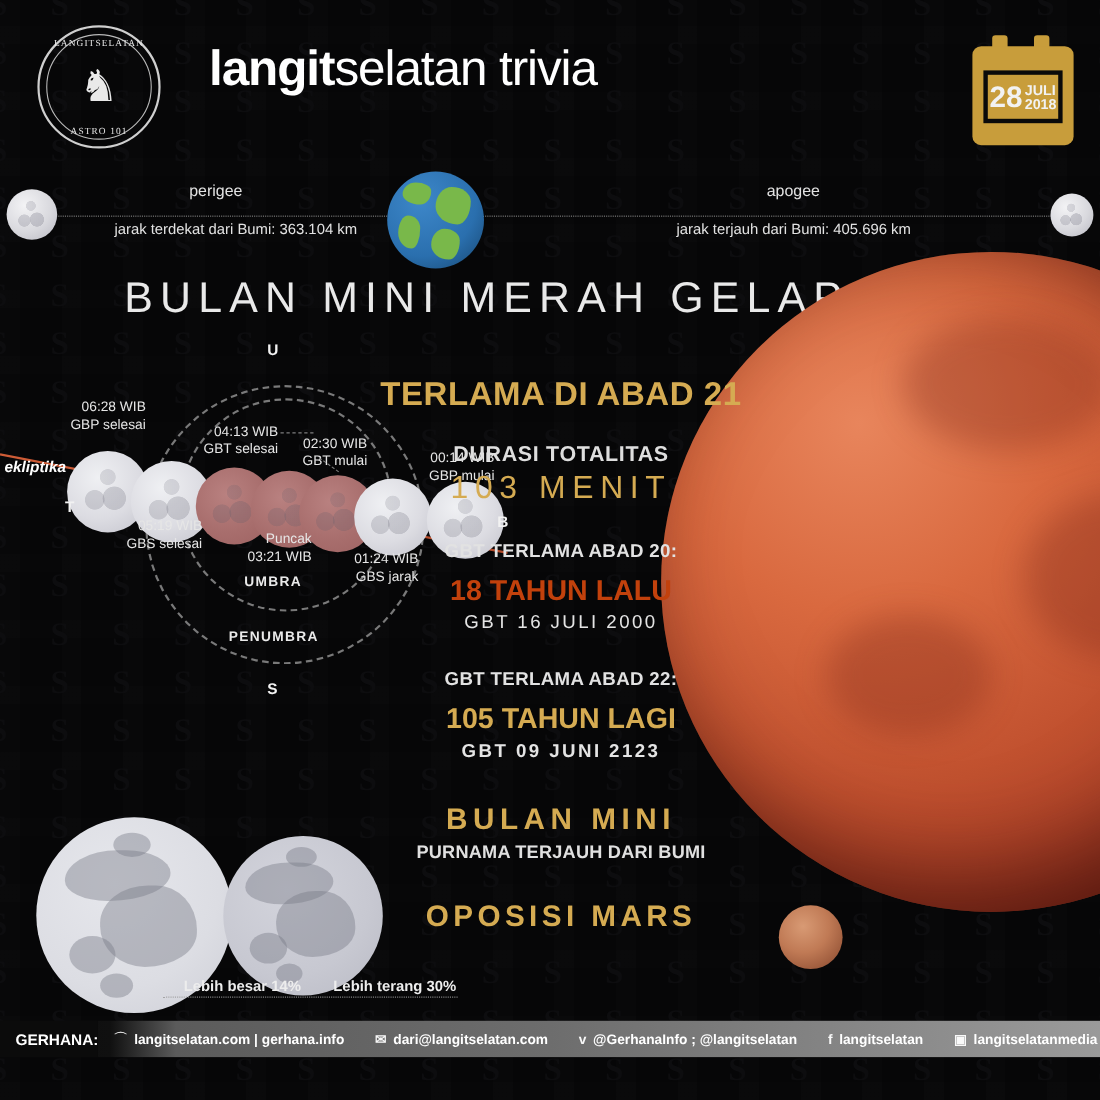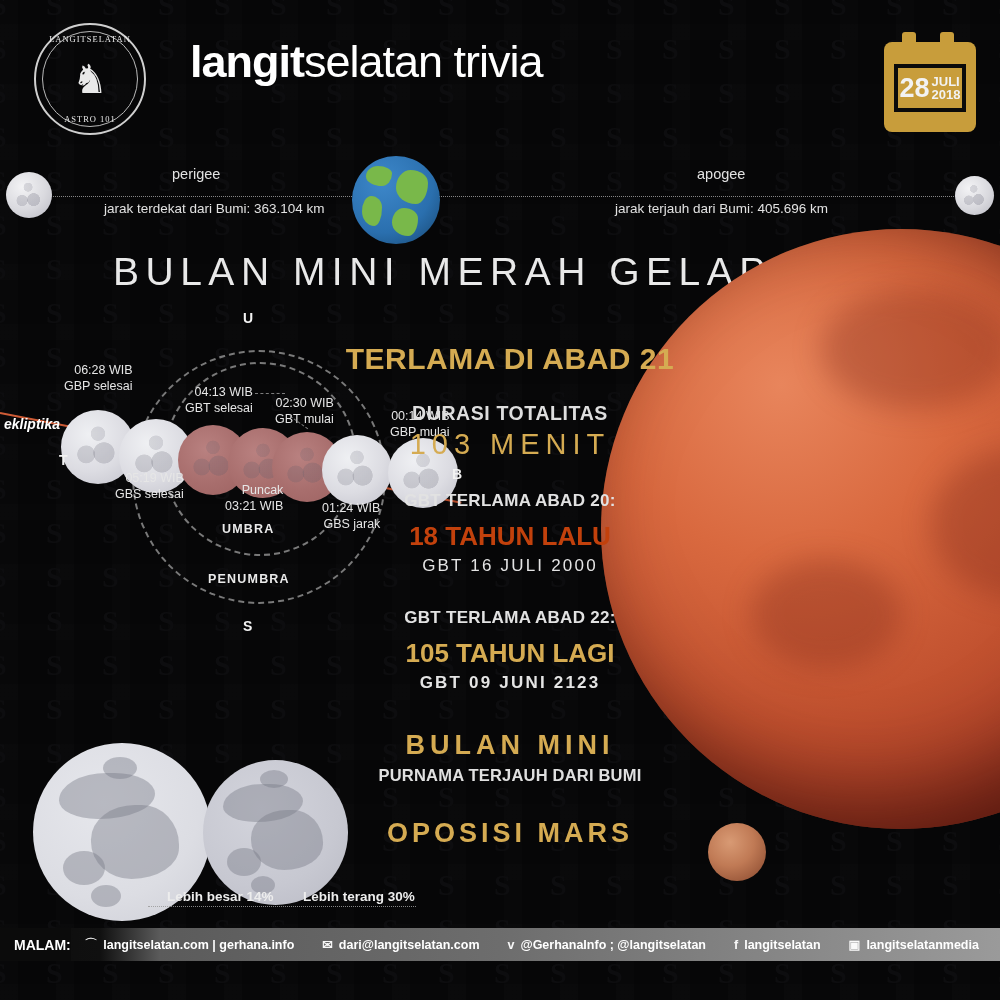--- a/index.html
+++ b/index.html
@@ -719,21 +719,21 @@
     <div class="mare" style="left:48px;top:50px;width:72px;height:60px;border-radius:52% 44% 56% 48%/48% 56% 44% 52%;"></div>
     <div class="mare" style="left:24px;top:88px;width:34px;height:28px;border-radius:50%;"></div>
     <div class="mare" style="left:48px;top:116px;width:24px;height:18px;border-radius:50%;"></div>
   </div>
 
   <div class="dotline" style="left:148px;top:906px;width:268px;"></div>
   <div id="cap-besar">Lebih besar 14%</div>
   <div id="cap-terang">Lebih terang 30%</div>
 
   <div id="footer">
-    <div class="kontak">MALAM:</div>
+    <div class="kontak">GERHANA:</div>
     <div class="item">
       <span class="ico">⌒</span>
       <span>langitselatan.com | gerhana.info</span>
     </div>
     <div class="item">
       <span class="ico">✉</span>
       <span>dari@langitselatan.com</span>
     </div>
     <div class="item">
       <span class="ico">ᴠ</span>

